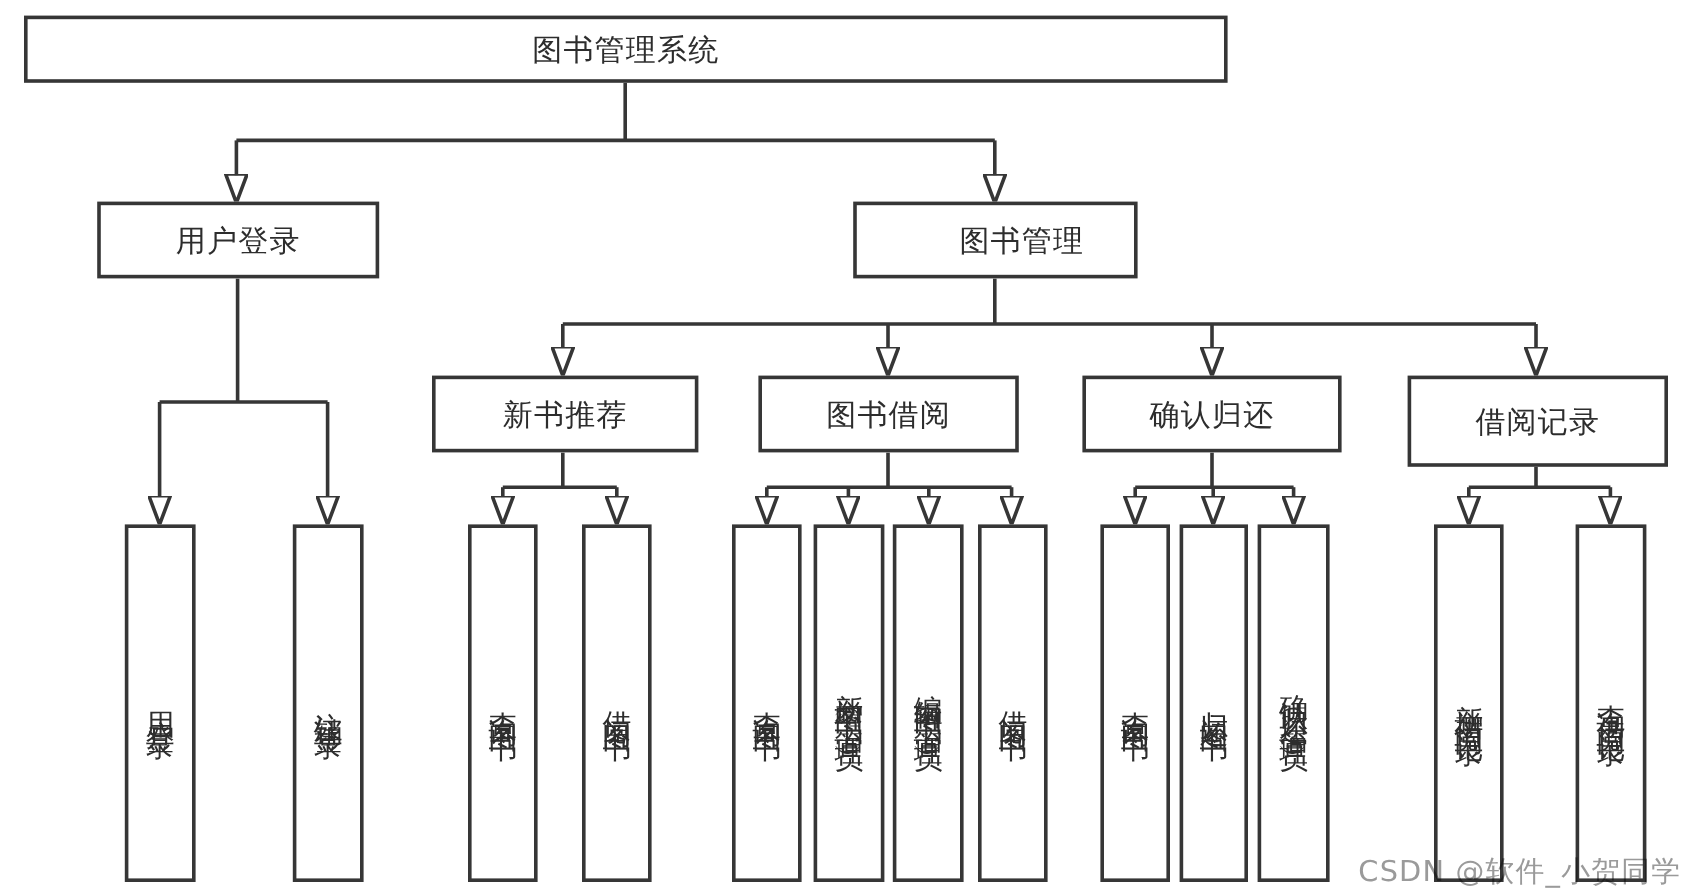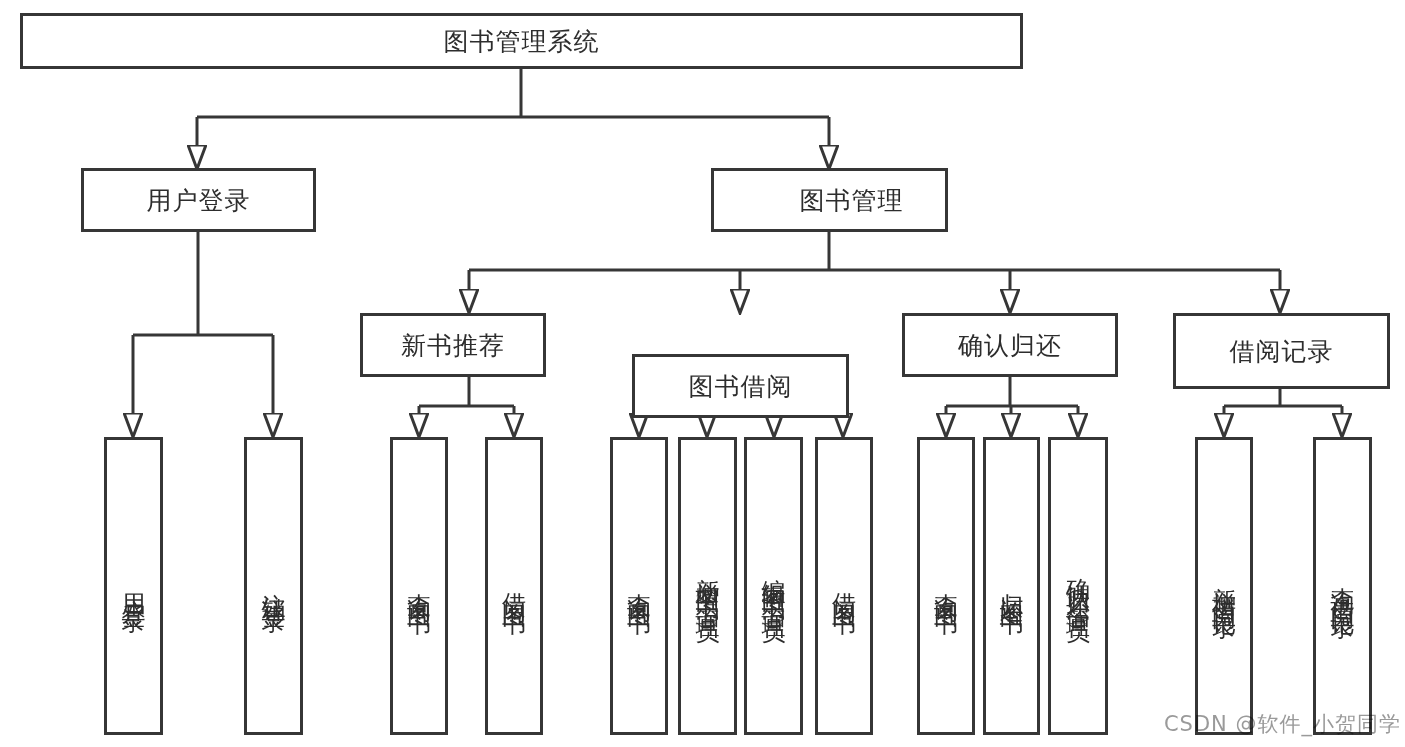--- a/index.html
+++ b/index.html
@@ -33,21 +33,21 @@
     writing-mode: vertical-rl;
     text-orientation: mixed;
     letter-spacing: 6px;
     line-height: 1;
     white-space: nowrap;
   }
   .watermark {
     position: absolute;
     right: 4px;
     top: 710px;
-    font-size: 21px;
+    font-size: 24px;
     letter-spacing: 1px;
     color: #9a9a9a;
     mix-blend-mode: multiply;
     z-index: 2;
     white-space: nowrap;
   }
 </style>
 </head>
 <body>
 
@@ -91,24 +91,24 @@
   <span>图书管理系统</span>
 </div>
 
 <div class="node hnode" style="left:81px; top:168px; width:235px; height:64px;">
   <span>用户登录</span>
 </div>
 <div class="node hnode" style="left:711px; top:168px; width:237px; height:64px;padding-left:44px;">
   <span>图书管理</span>
 </div>
 
-<div class="node hnode" style="left:360px; top:313px; width:186px; height:64px;">
+<div class="node hnode" style="left:360px; top:313px; width:222px; height:64px;">
   <span>新书推荐</span>
 </div>
-<div class="node hnode" style="left:632px; top:313px; width:217px; height:64px;margin-top:41px;">
+<div class="node hnode" style="left:632px; top:313px; width:217px; height:64px;">
   <span>图书借阅</span>
 </div>
 <div class="node hnode" style="left:902px; top:313px; width:216px; height:64px;">
   <span>确认归还</span>
 </div>
 <div class="node hnode" style="left:1173px; top:313px; width:217px; height:76px;">
   <span>借阅记录</span>
 </div>
 
 <div class="node vnode" style="left:104px; top:437px; width:59px; height:298px;">

